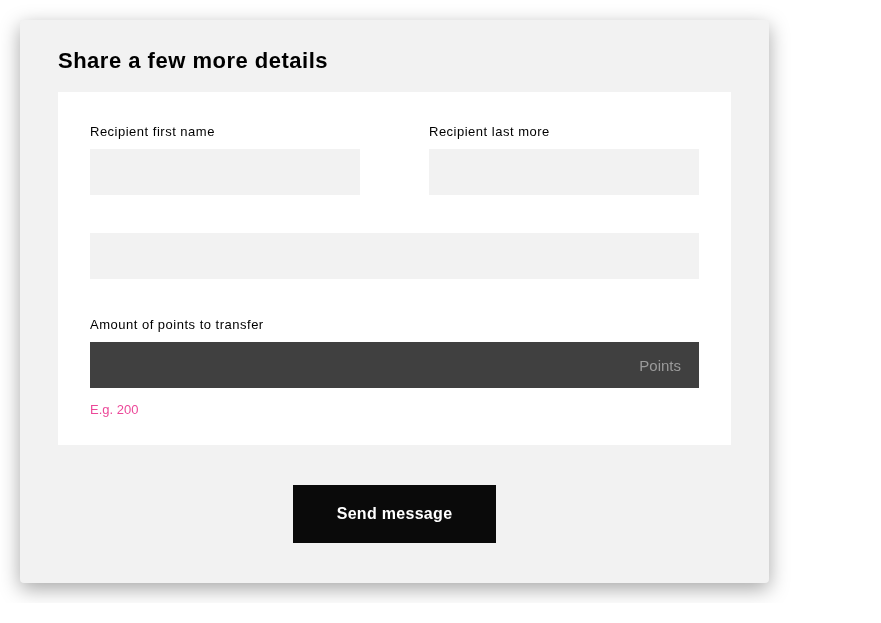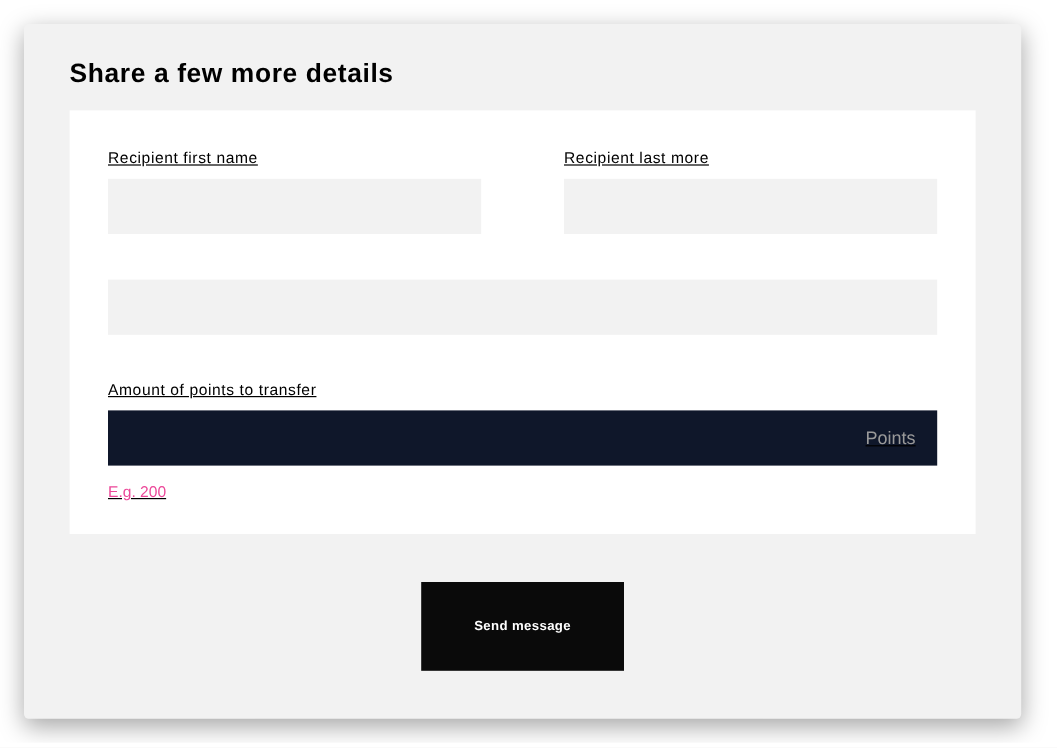--- a/index.html
+++ b/index.html
@@ -6,21 +6,21 @@
       box-sizing: border-box;
       margin: 0;
       padding: 0;
     }
     body {
       font-family: Arial, Helvetica, sans-serif;
       background: #ffffff;
       padding: 20px;
     }
     .outer-container {
-      width: 831px;
+      width: 749px;
       background: #f2f2f2;
       box-shadow: 0 6px 20px rgba(0,0,0,0.35);
       border-radius: 4px;
       padding: 0;
       overflow: hidden;
     }
     .page-title {
       font-size: 22px;
       font-weight: 900;
       letter-spacing: 0.5px;
@@ -29,21 +29,20 @@
     }
     .form-card {
       background: #ffffff;
       margin: 0 38px 0 38px;
       padding: 32px 32px 28px 32px;
     }
     .row {
       display: flex;
       gap: 69px;
       margin-bottom: 38px;
-      text-decoration: underline;
     }
     .field-group {
       flex: 1;
       display: flex;
       flex-direction: column;
     }
     .field-group.full {
       width: 100%;
     }
     .field-label {
@@ -59,21 +58,21 @@
       width: 100%;
       padding: 0 14px;
       font-size: 14px;
       color: #333;
       outline: none;
     }
     .points-input-wrap {
       position: relative;
       display: flex;
       align-items: center;
-      background: #0f172a;
+      background: #404040;
       height: 46px;
       width: 100%;
     }
     .points-input {
       background: transparent;
       border: none;
       height: 100%;
       flex: 1;
       padding: 0 14px;
       font-size: 14px;
@@ -92,22 +91,22 @@
     }
     .button-area {
       display: flex;
       justify-content: center;
       padding: 40px 0 40px 0;
     }
     .send-button {
       background: #0a0a0a;
       color: #fff;
       border: none;
-      padding: 31px 44px;
-      font-size: 11px;
+      padding: 20px 44px;
+      font-size: 16px;
       font-weight: 600;
       letter-spacing: 0.3px;
       cursor: pointer;
     }
     .row:last-of-type {
       margin-bottom: 0;
     }
   </style>
 </head>
 <body>

